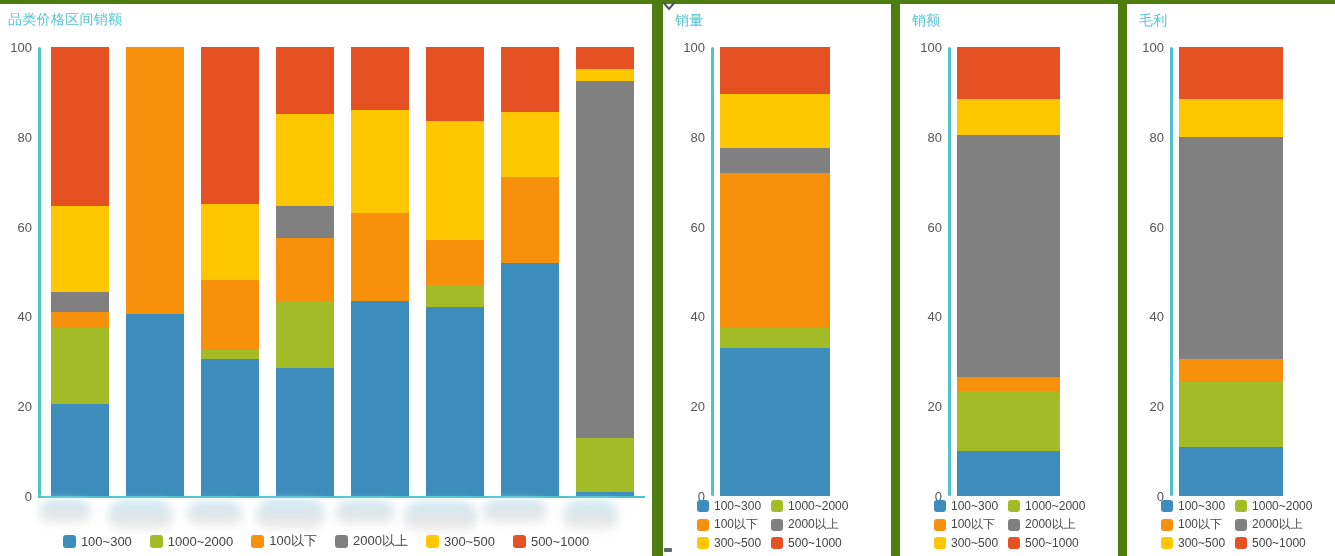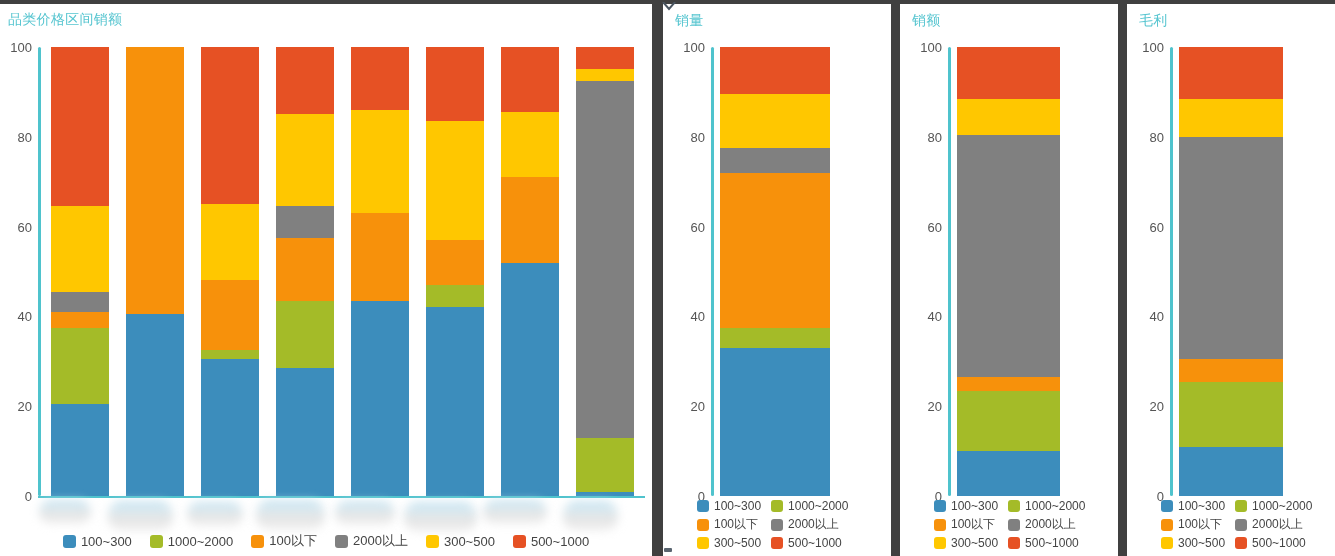--- a/index.html
+++ b/index.html
@@ -6,21 +6,21 @@
   html, body {
     margin: 0; padding: 0;
     width: 1335px; height: 556px;
     background: #eaf4fb;
     font-family: "Liberation Sans", sans-serif;
     overflow: hidden;
   }
   #root {
     position: relative;
     width: 1335px; height: 556px;
-    background: #404040;
+    background: #4d7c0f;
   }
 
   .panel {
     position: absolute;
     top: 4px;
     height: 552px;
     background: #ffffff;
     overflow: hidden;
   }
   #panel-main  { left: 0px;    width: 652px; }

